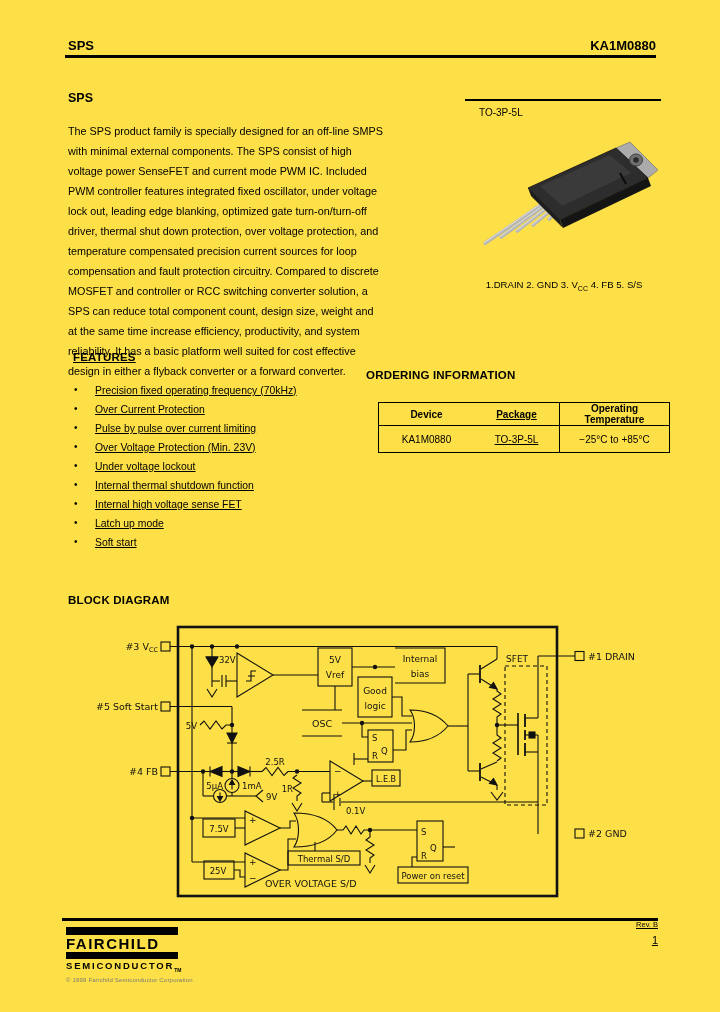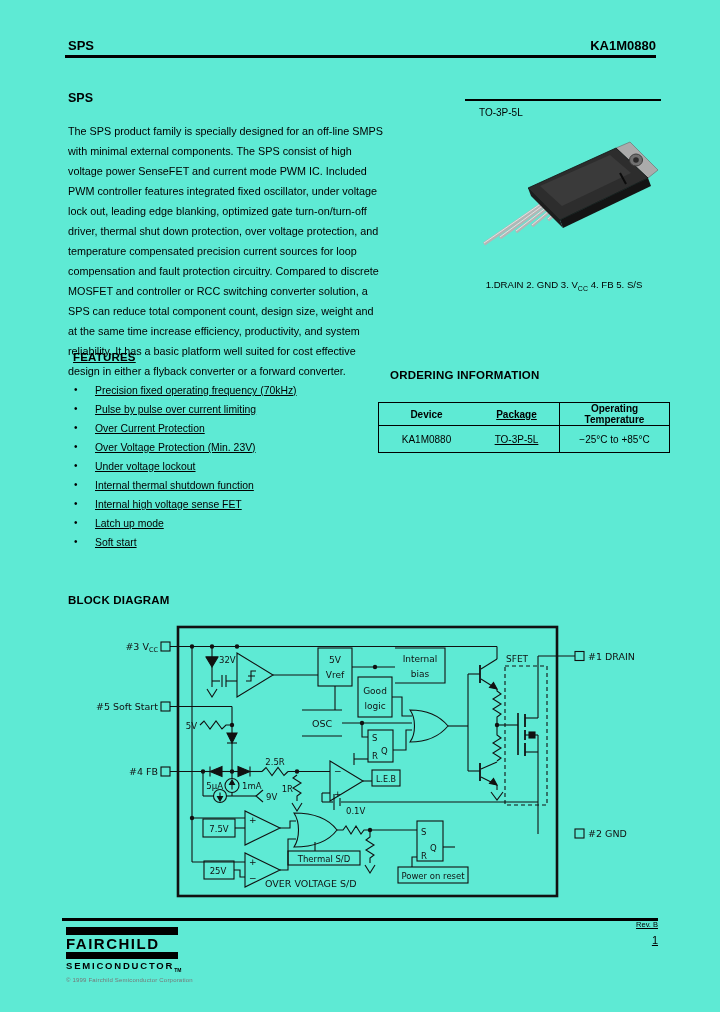--- a/index.html
+++ b/index.html
@@ -1,16 +1,16 @@
 <!DOCTYPE html>
 <html><head>
 <meta charset="utf-8">
 <style>
   html,body{margin:0;padding:0;background:#e8e8e8;}
-  .page{position:relative;width:720px;height:1012px;background:#5eead4;overflow:hidden;
+  .page{position:relative;width:720px;height:1012px;background:#fde047;overflow:hidden;
         font-family:"Liberation Sans",sans-serif;color:#000;}
   .abs{position:absolute;}
   
   .hdr{font-weight:bold;font-size:13px;}
   .rule{background:#000;}
   
   .sec-title{font-weight:bold;font-size:11.5px;letter-spacing:.2px;}
   .doc-title{font-weight:bold;font-size:12.5px;}
   .intro-body{width:317px;font-size:10.8px;line-height:20px;text-align:left;}
   
@@ -79,31 +79,31 @@
       <circle cx="166" cy="34" r="2.8" fill="#2a2a2a"></circle>
       <line x1="150" y1="47" x2="156" y2="58" stroke="#0c0c0c" stroke-width="2"></line>
     </g>
   </svg>
 
   <div class="abs pkg-caption" style="left:458px;top:279px;"><span>1.DRAIN  2. GND  3. V</span><sub>CC</sub><span>  4. FB  5. S/S</span></div>
 
   <div class="abs sec-title" style="left:73px;top:351px;text-decoration:underline;">FEATURES</div>
   <ul class="abs features" style="left:68px;top:385px;">
     <li>Precision fixed operating frequency (70kHz)</li>
+    <li>Over Current Protection</li>
     <li>Pulse by pulse over current limiting</li>
-    <li>Over Current Protection</li>
     <li>Over Voltage Protection (Min. 23V)</li>
     <li>Under voltage lockout</li>
     <li>Internal thermal shutdown function</li>
     <li>Internal high voltage sense FET</li>
     <li>Latch up mode</li>
     <li>Soft start</li>
   </ul>
 
-  <div class="abs sec-title" style="left:390px;top:369px;">ORDERING INFORMATION</div>
+  <div class="abs sec-title" style="left:366px;top:369px;">ORDERING INFORMATION</div>
   <table class="abs order" style="left:378px;top:402px;">
     <thead>
       <tr>
         <th class="c1">Device</th>
         <th class="c2">Package</th>
         <th class="c3">Operating Temperature</th>
       </tr>
     </thead>
     <tbody>
       <tr>

